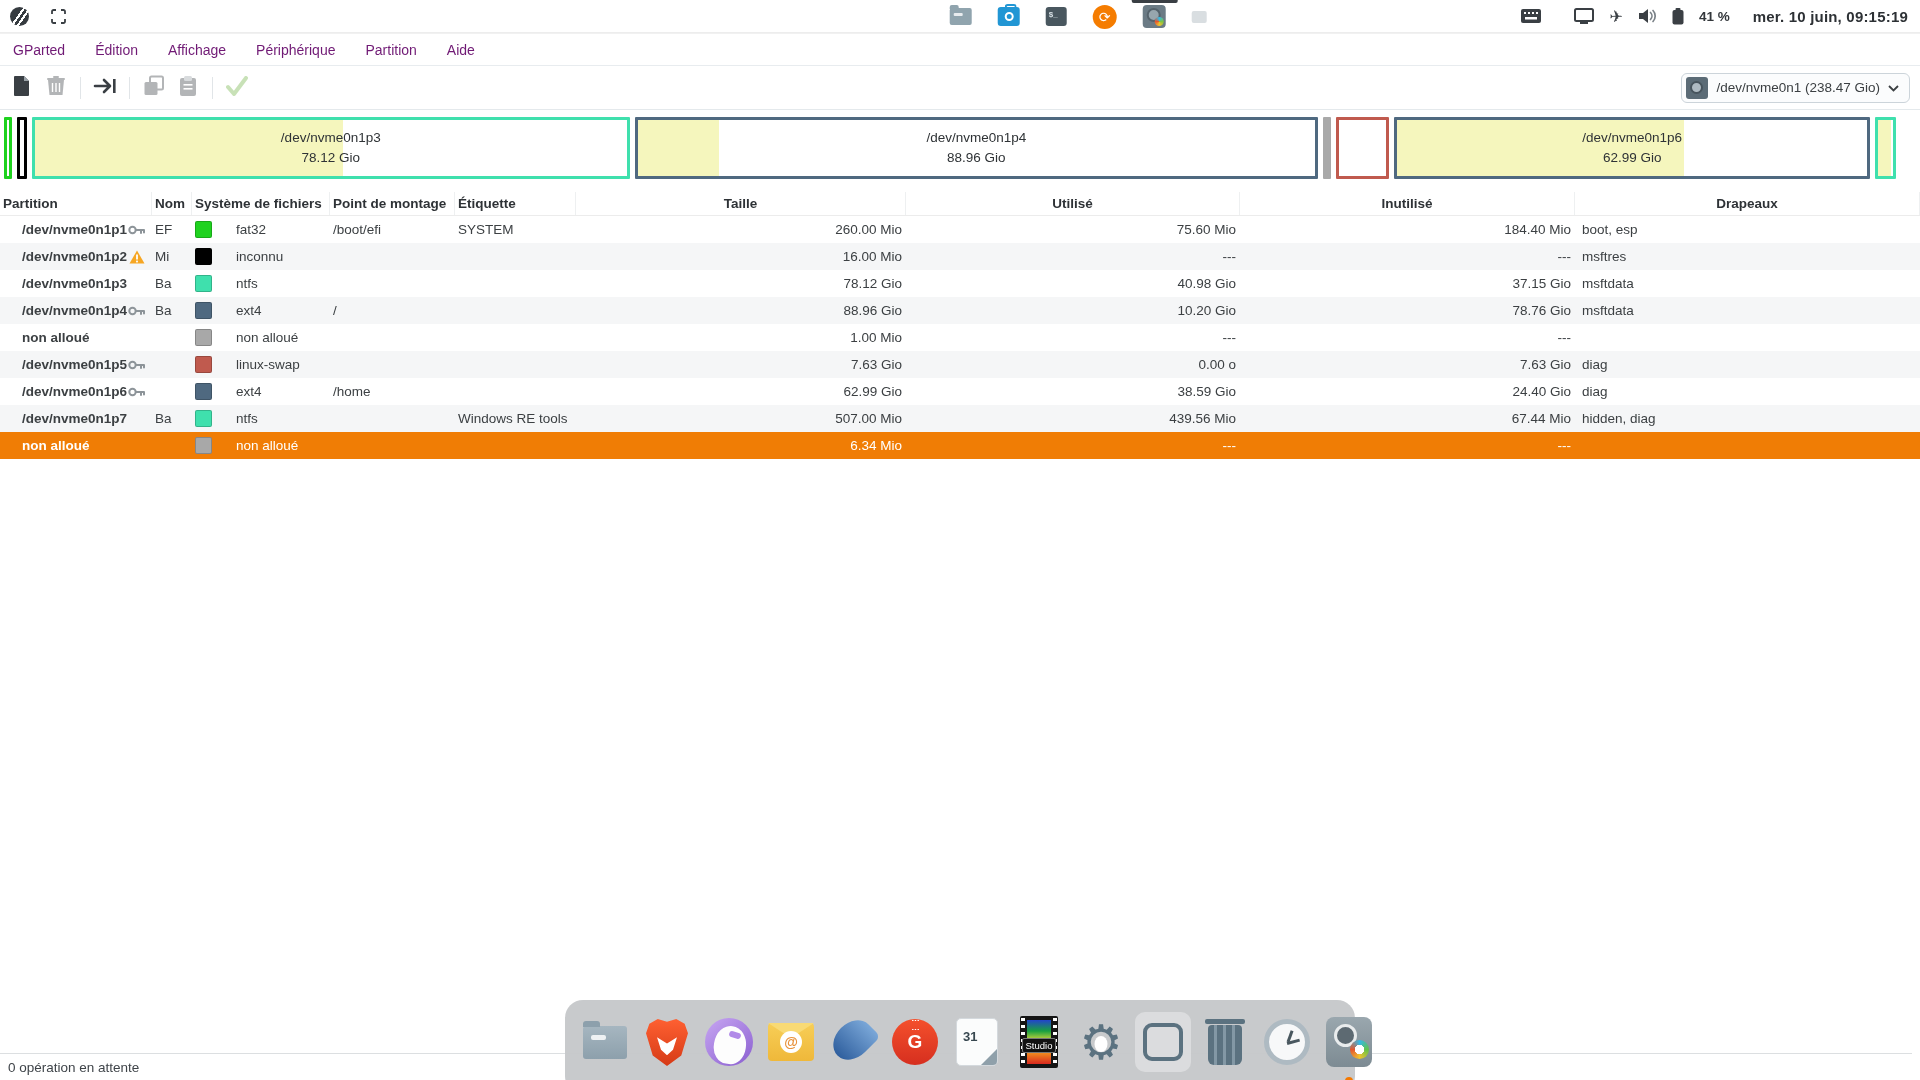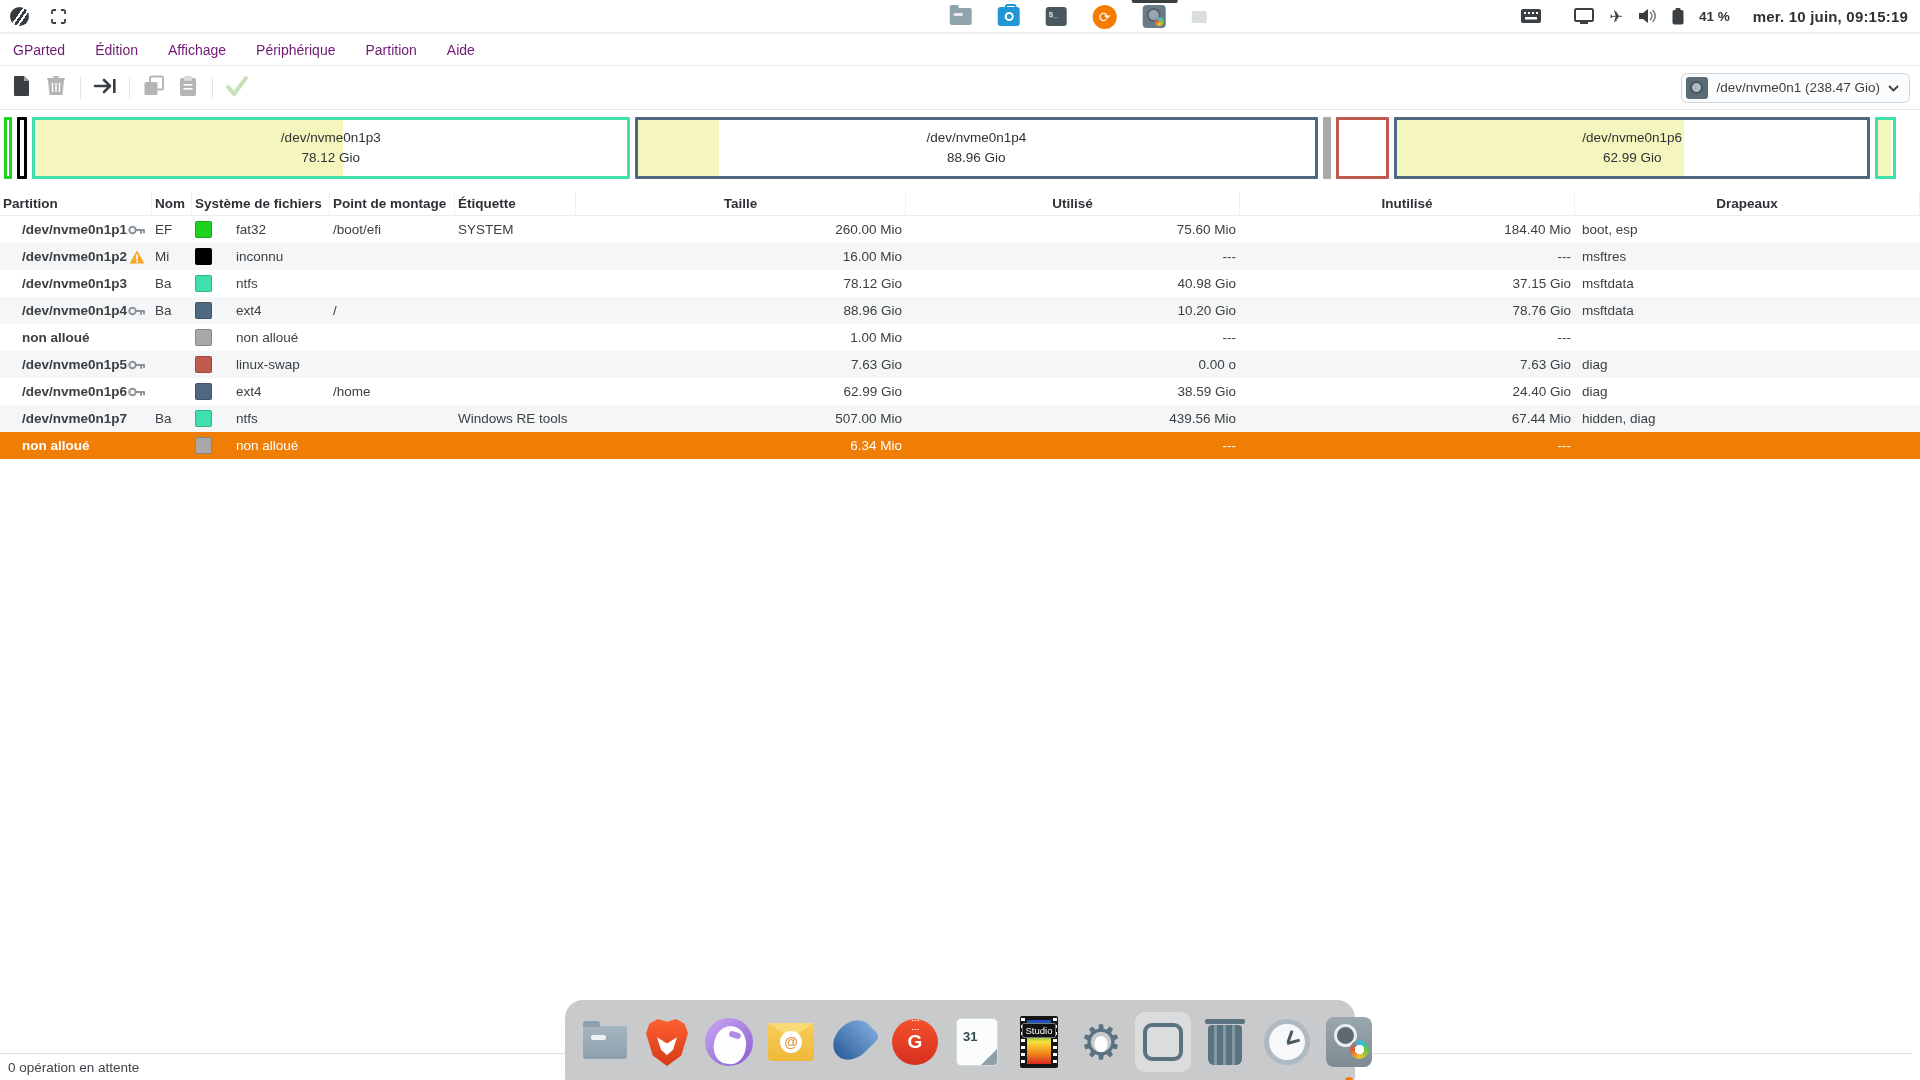--- a/index.html
+++ b/index.html
@@ -96,21 +96,21 @@
   .dk-falkon:before { content:""; position:absolute; left:9px; top:8px; width:32px; height:38px; background:#fdfdfd; border-radius:50% 50% 45% 45%; transform:rotate(8deg); }
   .dk-falkon:after { content:""; position:absolute; left:24px; top:14px; width:12px; height:6px; background:#b18ae8; border-radius:3px; transform:rotate(18deg); }
   .dk-mail { width:46px; height:38px; background:linear-gradient(#f7ce57,#efb83a); border-radius:4px; position:relative; display:flex; align-items:center; justify-content:center; }
   .dk-mail:before { content:""; position:absolute; top:0; left:0; border-left:23px solid transparent; border-right:23px solid transparent; border-top:15px solid #f9da74; }
   .dk-mail .at { position:relative; z-index:2; width:22px; height:22px; border-radius:50%; background:#fff; color:#e8923c; font-size:14px; font-weight:700; display:flex; align-items:center; justify-content:center; }
   .dk-deluge { width:34px; height:44px; background:linear-gradient(#7aa7d8,#2f5f9e); border-radius:50% 6px 50% 50%; transform:rotate(45deg); margin-top:-4px; }
   .dk-drawing { width:46px; height:46px; border-radius:50%; background:linear-gradient(#f4502c,#d62f1f); color:#fff; display:flex; align-items:center; justify-content:center; font-weight:700; font-size:19px; position:relative; }
   .dk-drawing:before { content:"⋮⋮"; position:absolute; top:2px; left:50%; transform:translateX(-50%) rotate(90deg); font-size:8px; letter-spacing:1px; color:#fff; }
   .dk-calendar { width:42px; height:48px; background:#fbfcfc; border:1px solid #d4d9dd; border-radius:5px; position:relative; padding:10px 0 0 6px; font-size:13px; font-weight:700; color:#37474f; }
   .dk-calendar:after { content:""; position:absolute; right:0; bottom:0; border-bottom:16px solid #8fa0aa; border-left:16px solid transparent; border-radius:0 0 4px 0; }
-  .dk-studio { width:38px; height:52px; background:#151515; border-radius:2px; position:relative; display:flex; align-items:flex-start; justify-content:center; }
+  .dk-studio { width:38px; height:52px; background:#151515; border-radius:2px; position:relative; display:flex; align-items:center; justify-content:center; }
   .dk-studio .strip { position:absolute; top:4px; bottom:4px; left:7px; right:7px;
       background:linear-gradient(#2244cc,#18a040,#f6e23a,#f08a1e,#d8281e); }
   .dk-studio .holes { position:absolute; top:2px; bottom:2px; width:4px; background:repeating-linear-gradient(#fff 0 3px,#151515 3px 7px); }
   .dk-studio .holes.l { left:1px; } .dk-studio .holes.r { right:1px; }
   .dk-studio .lbl { position:relative; z-index:2; margin-top:7px; background:#111; color:#fff; font-size:9.5px; padding:1px 3px; border:1px solid #777; border-radius:2px; }
   .dk-settings { font-size:48px; color:#5b7280; line-height:1; position:relative; }
   .dk-settings:after { content:""; position:absolute; left:50%; top:54%; transform:translate(-50%,-50%); width:13px; height:16px; background:#fff; border-radius:50%; }
   .dk-screenshot { width:40px; height:38px; border:4px solid #5b7280; border-radius:9px; }
   .dk-trash { width:34px; height:40px; background:#5b7280; border-radius:4px 4px 6px 6px; position:relative; margin-top:6px;
       background-image:linear-gradient(90deg,transparent 6px,#8398a5 6px 9px,transparent 9px 15px,#8398a5 15px 18px,transparent 18px 24px,#8398a5 24px 27px,transparent 27px); }

